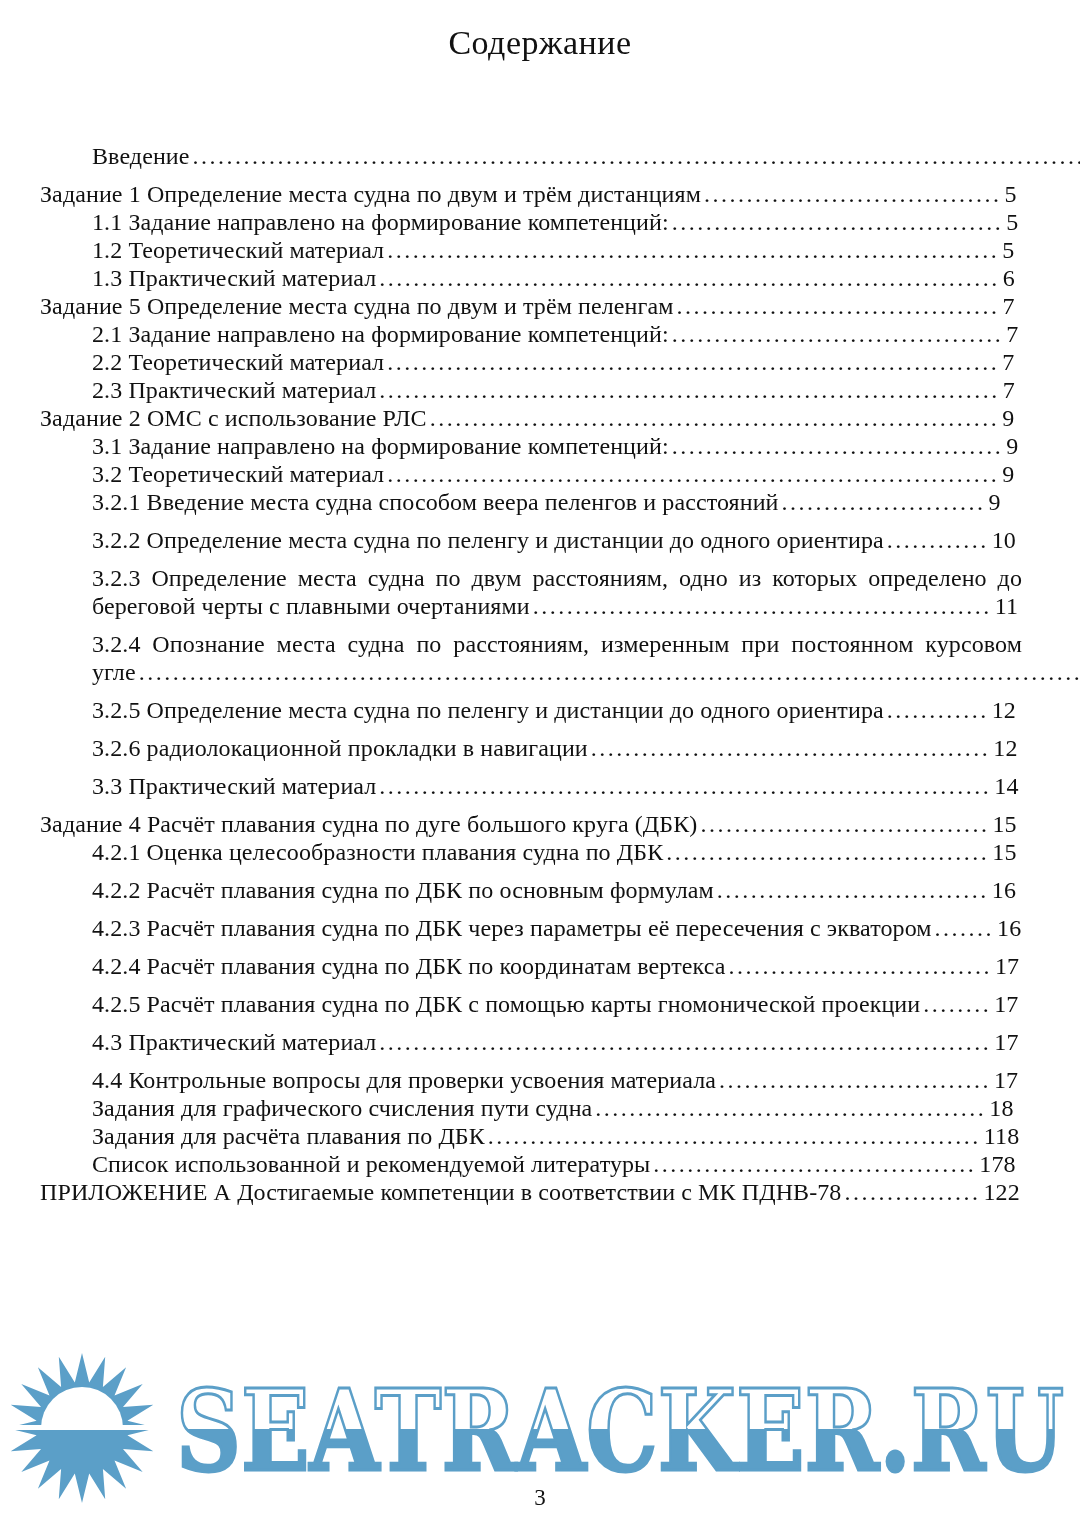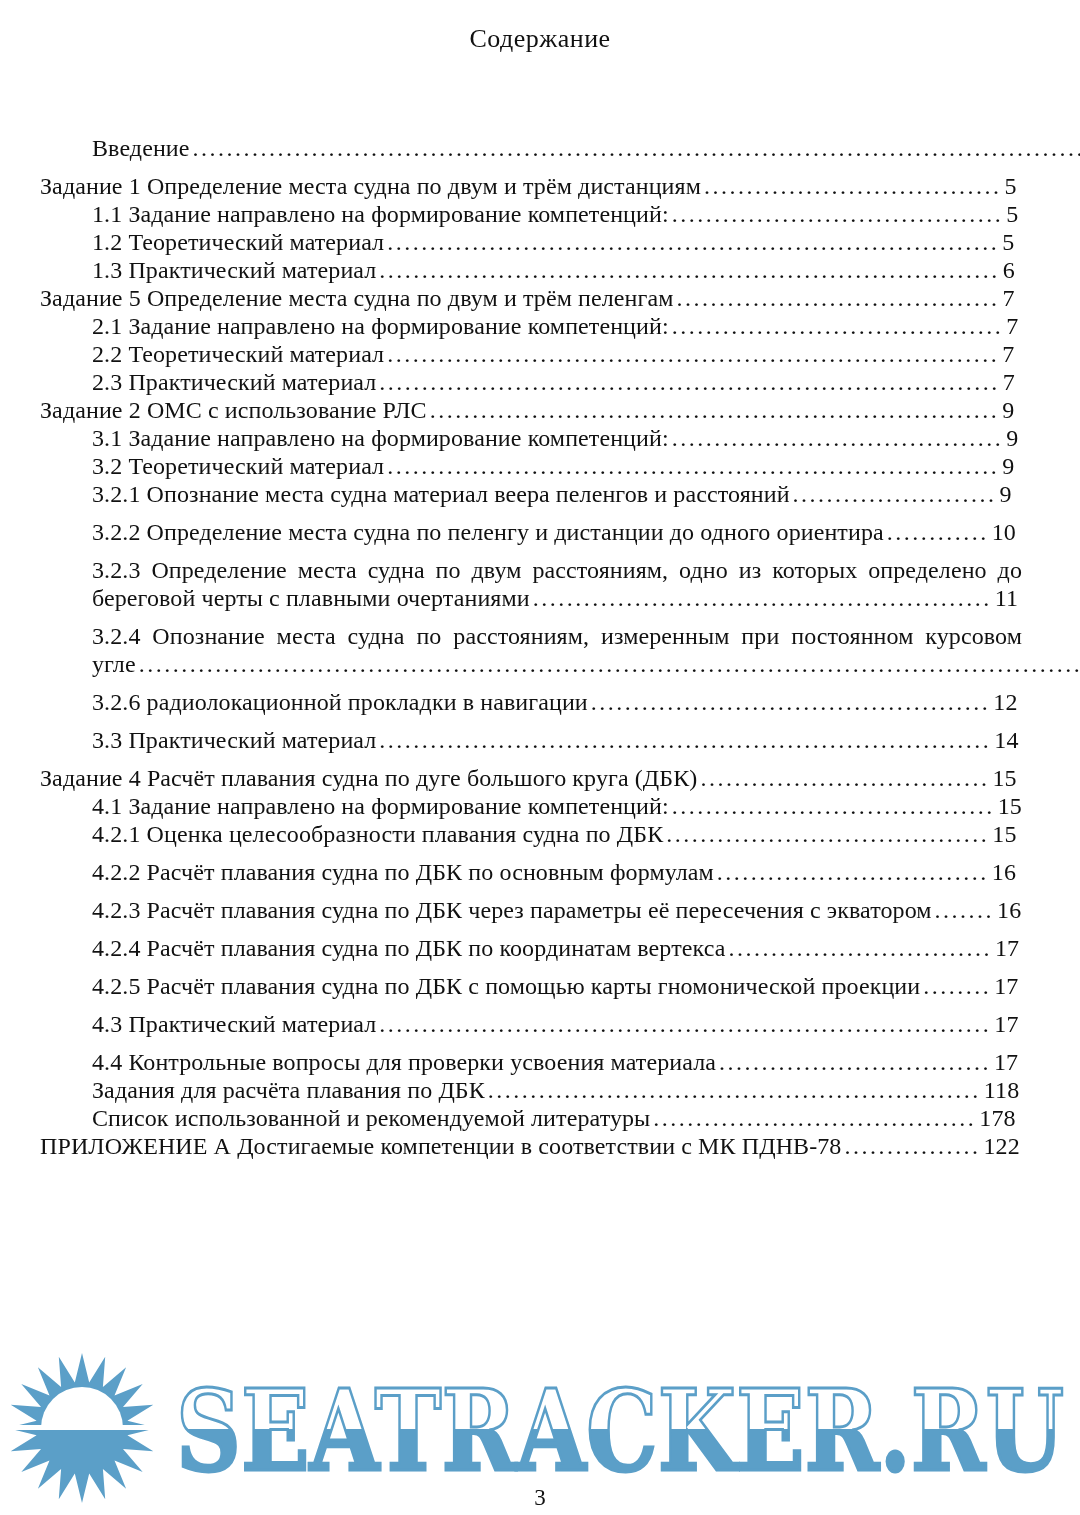--- a/index.html
+++ b/index.html
@@ -14,21 +14,21 @@
     overflow: hidden;
     font-family: "Liberation Serif", serif;
     color: #111111;
   }
   .sheet {
     position: absolute;
     inset: 0;
   }
   .doc-title {
     margin: 24px 0 0 0;
-    font-size: 26px;
+    font-size: 34px;
     font-weight: 400;
     text-align: center;
     letter-spacing: 0.5px;
   }
   .toc {
     margin-top: 80px;
     padding: 0 58px 0 40px;
   }
   .entry {
     margin: 0;
@@ -74,35 +74,36 @@
       <p class="entry ind1"><span class="lbl">1.1 Задание направлено на формирование компетенций:</span><span class="dots">.......................................</span><span class="pagenum">5</span></p>
       <p class="entry ind1"><span class="lbl">1.2 Теоретический материал</span><span class="dots">........................................................................</span><span class="pagenum">5</span></p>
       <p class="entry ind1"><span class="lbl">1.3 Практический материал</span><span class="dots">.........................................................................</span><span class="pagenum">6</span></p>
       <p class="entry"><span class="lbl">Задание 5 Определение места судна по двум и трём пеленгам</span><span class="dots">......................................</span><span class="pagenum">7</span></p>
       <p class="entry ind1"><span class="lbl">2.1 Задание направлено на формирование компетенций:</span><span class="dots">.......................................</span><span class="pagenum">7</span></p>
       <p class="entry ind1"><span class="lbl">2.2 Теоретический материал</span><span class="dots">........................................................................</span><span class="pagenum">7</span></p>
       <p class="entry ind1"><span class="lbl">2.3 Практический материал</span><span class="dots">.........................................................................</span><span class="pagenum">7</span></p>
       <p class="entry"><span class="lbl">Задание 2 ОМС с использование РЛС</span><span class="dots">...................................................................</span><span class="pagenum">9</span></p>
       <p class="entry ind1"><span class="lbl">3.1 Задание направлено на формирование компетенций:</span><span class="dots">.......................................</span><span class="pagenum">9</span></p>
       <p class="entry ind1"><span class="lbl">3.2 Теоретический материал</span><span class="dots">........................................................................</span><span class="pagenum">9</span></p>
-      <p class="entry ind1"><span class="lbl">3.2.1 Опознание места судна материал веера пеленгов и расстояний</span><span class="dots">........................</span><span class="pagenum">9</span></p>
+      <p class="entry ind1"><span class="lbl">3.2.1 Введение места судна способом веера пеленгов и расстояний</span><span class="dots">........................</span><span class="pagenum">9</span></p>
       <p class="entry ind1 spaced"><span class="lbl">3.2.2 Определение места судна по пеленгу и дистанции до одного ориентира</span><span class="dots">............</span><span class="pagenum">10</span></p>
       <p class="entry ind1 spaced"><span class="lbl">3.2.3 Определение места судна по двум расстояниям, одно из которых определено до береговой черты с плавными очертаниями</span><span class="dots">......................................................</span><span class="pagenum">11</span></p>
       <p class="entry ind1 spaced"><span class="lbl">3.2.4 Опознание места судна по расстояниям, измеренным при постоянном курсовом угле</span><span class="dots">............................................................................................................................................................................................................................................................................................................</span></p>
+      <p class="entry ind1 spaced"><span class="lbl">3.2.5 Определение места судна по пеленгу и дистанции до одного ориентира</span><span class="dots">............</span><span class="pagenum">12</span></p>
       <p class="entry ind1 spaced"><span class="lbl">3.2.6 радиолокационной прокладки в навигации</span><span class="dots">...............................................</span><span class="pagenum">12</span></p>
       <p class="entry ind1 spaced"><span class="lbl">3.3 Практический материал</span><span class="dots">........................................................................</span><span class="pagenum">14</span></p>
       <p class="entry"><span class="lbl">Задание 4 Расчёт плавания судна по дуге большого круга (ДБК)</span><span class="dots">..................................</span><span class="pagenum">15</span></p>
-      <p class="entry ind1"><span class="lbl">4.1 Задание направлено на формирование компетенций:</span><span class="dots">......................................</span><span class="pagenum">15</span></p>
       <p class="entry ind1"><span class="lbl">4.2.1 Оценка целесообразности плавания судна по ДБК</span><span class="dots">......................................</span><span class="pagenum">15</span></p>
       <p class="entry ind1 spaced"><span class="lbl">4.2.2 Расчёт плавания судна по ДБК по основным формулам</span><span class="dots">................................</span><span class="pagenum">16</span></p>
       <p class="entry ind1 spaced"><span class="lbl">4.2.3 Расчёт плавания судна по ДБК через параметры её пересечения с экватором</span><span class="dots">.......</span><span class="pagenum">16</span></p>
       <p class="entry ind1 spaced"><span class="lbl">4.2.4 Расчёт плавания судна по ДБК по координатам вертекса</span><span class="dots">...............................</span><span class="pagenum">17</span></p>
       <p class="entry ind1 spaced"><span class="lbl">4.2.5 Расчёт плавания судна по ДБК с помощью карты гномонической проекции</span><span class="dots">........</span><span class="pagenum">17</span></p>
       <p class="entry ind1 spaced"><span class="lbl">4.3 Практический материал</span><span class="dots">........................................................................</span><span class="pagenum">17</span></p>
       <p class="entry ind1"><span class="lbl">4.4 Контрольные вопросы для проверки усвоения материала</span><span class="dots">................................</span><span class="pagenum">17</span></p>
+      <p class="entry ind1"><span class="lbl">Задания для графического счисления пути судна</span><span class="dots">..............................................</span><span class="pagenum">18</span></p>
       <p class="entry ind1"><span class="lbl">Задания для расчёта плавания по ДБК</span><span class="dots">..........................................................</span><span class="pagenum">118</span></p>
       <p class="entry ind1"><span class="lbl">Список использованной и рекомендуемой литературы</span><span class="dots">......................................</span><span class="pagenum">178</span></p>
       <p class="entry"><span class="lbl">ПРИЛОЖЕНИЕ А Достигаемые компетенции в соответствии с МК ПДНВ-78</span><span class="dots">................</span><span class="pagenum">122</span></p>
     </div>
 
   <svg class="watermark" viewBox="0 0 1080 152" xmlns="http://www.w3.org/2000/svg">
     <defs>
       <linearGradient id="wmgrad" x1="0" y1="0" x2="0" y2="1">
         <stop offset="0.49" stop-color="#ffffff"></stop>
         <stop offset="0.49" stop-color="#5B9FC8"></stop>

